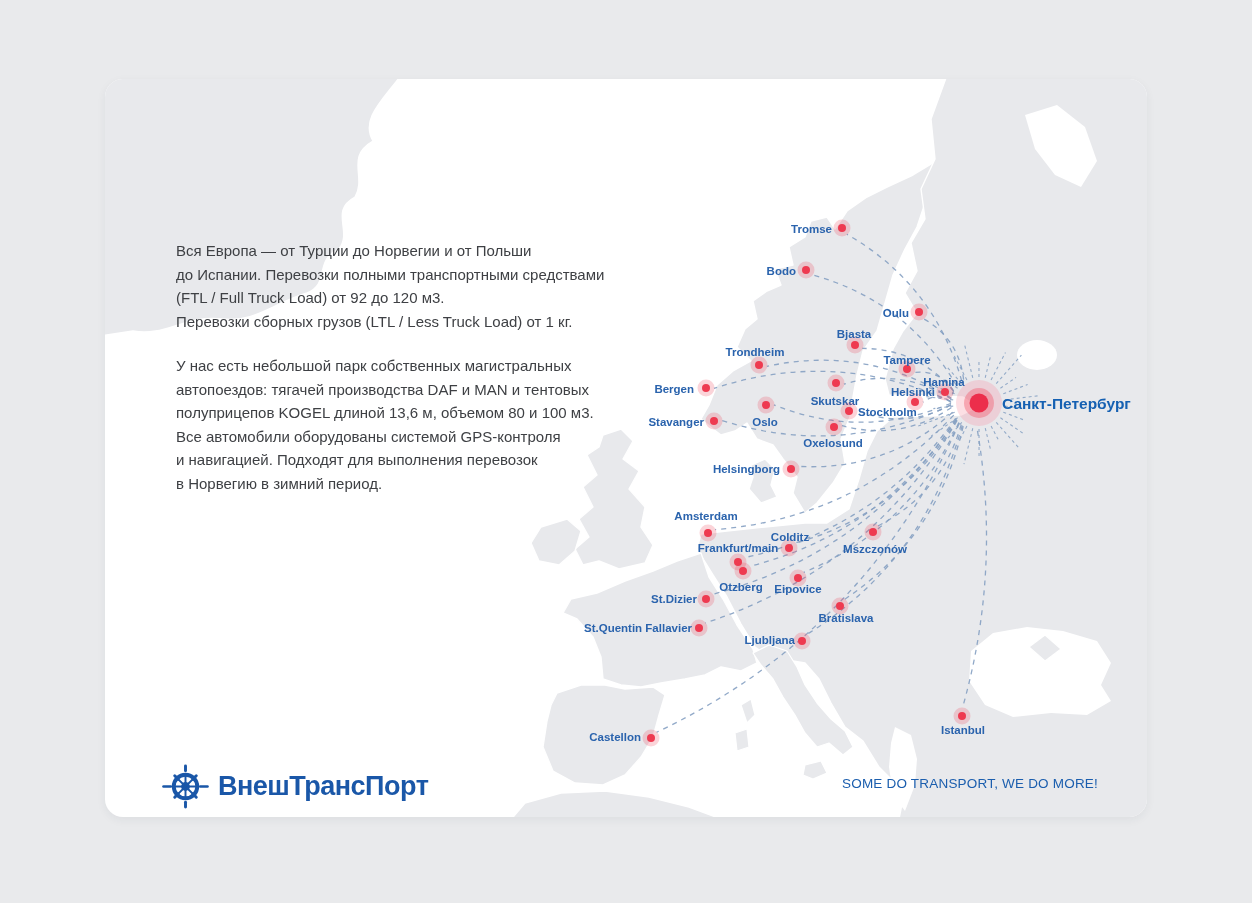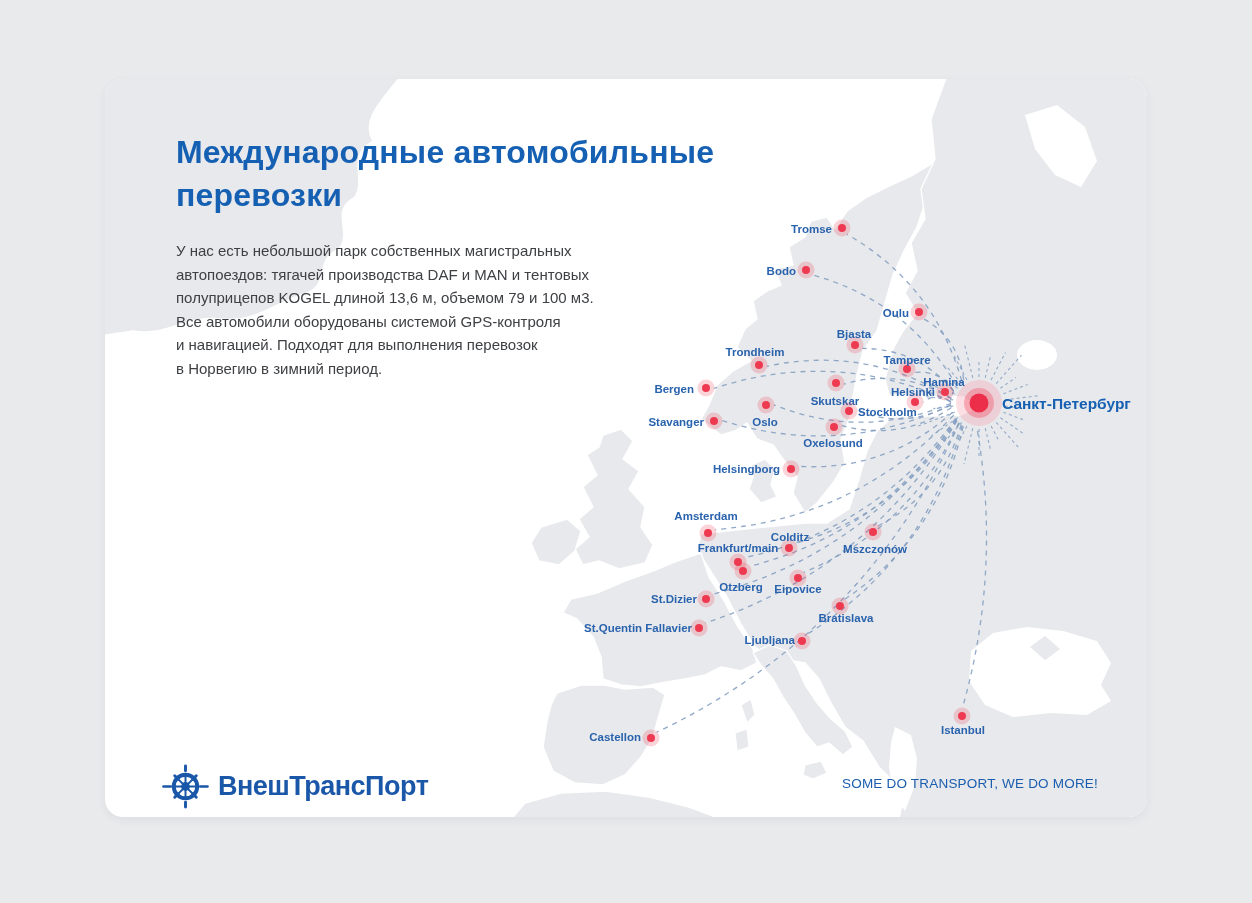--- a/index.html
+++ b/index.html
@@ -214,27 +214,29 @@
         <circle cx="857" cy="637" r="8.5" fill="rgba(238,58,80,0.22)"></circle>
         <circle cx="857" cy="637" r="4" fill="#ee3a50"></circle>
         <text x="858" y="655" text-anchor="middle" fill="#2a63ad" font-size="11.5" font-weight="bold" font-family="&quot;Liberation Sans&quot;,&quot;DejaVu Sans&quot;,sans-serif">Istanbul</text>
         <circle cx="874" cy="324" r="23" fill="rgba(244,150,165,0.30)"></circle>
         <circle cx="874" cy="324" r="15" fill="rgba(240,90,110,0.42)"></circle>
         <circle cx="874" cy="324" r="9.5" fill="#ec2e4b"></circle>
         <text x="897" y="330" text-anchor="start" fill="#1560b2" font-size="15.5" font-weight="bold" font-family="&quot;Liberation Sans&quot;,&quot;DejaVu Sans&quot;,sans-serif">Санкт-Петербург</text>
       </g>
   </svg>
 
-  <div class="page-title">Международные автомобильные
-перевозки</div>
 
   <div class="body-copy">
+    <p>Вся Европа — от Турции до Норвегии и от Польши
+до Испании. Перевозки полными транспортными средствами
+(FTL / Full Truck Load) от 92 до 120 м3.
+Перевозки сборных грузов (LTL / Less Truck Load) от 1 кг.</p>
     <p>У нас есть небольшой парк собственных магистральных
 автопоездов: тягачей производства DAF и MAN и тентовых
-полуприцепов KOGEL длиной 13,6 м, объемом 79 и 100 м3.
+полуприцепов KOGEL длиной 13,6 м, объемом 80 и 100 м3.
 Все автомобили оборудованы системой GPS-контроля
 и навигацией. Подходят для выполнения перевозок
 в Норвегию в зимний период.</p>
   </div>
 
   <div class="logo">
     <span>
       <svg class="logo-icon" viewBox="0 0 48 48">
         <g stroke="#1a57a8" fill="none" stroke-linecap="round">
           <circle cx="24" cy="24" r="12" stroke-width="4"></circle>

